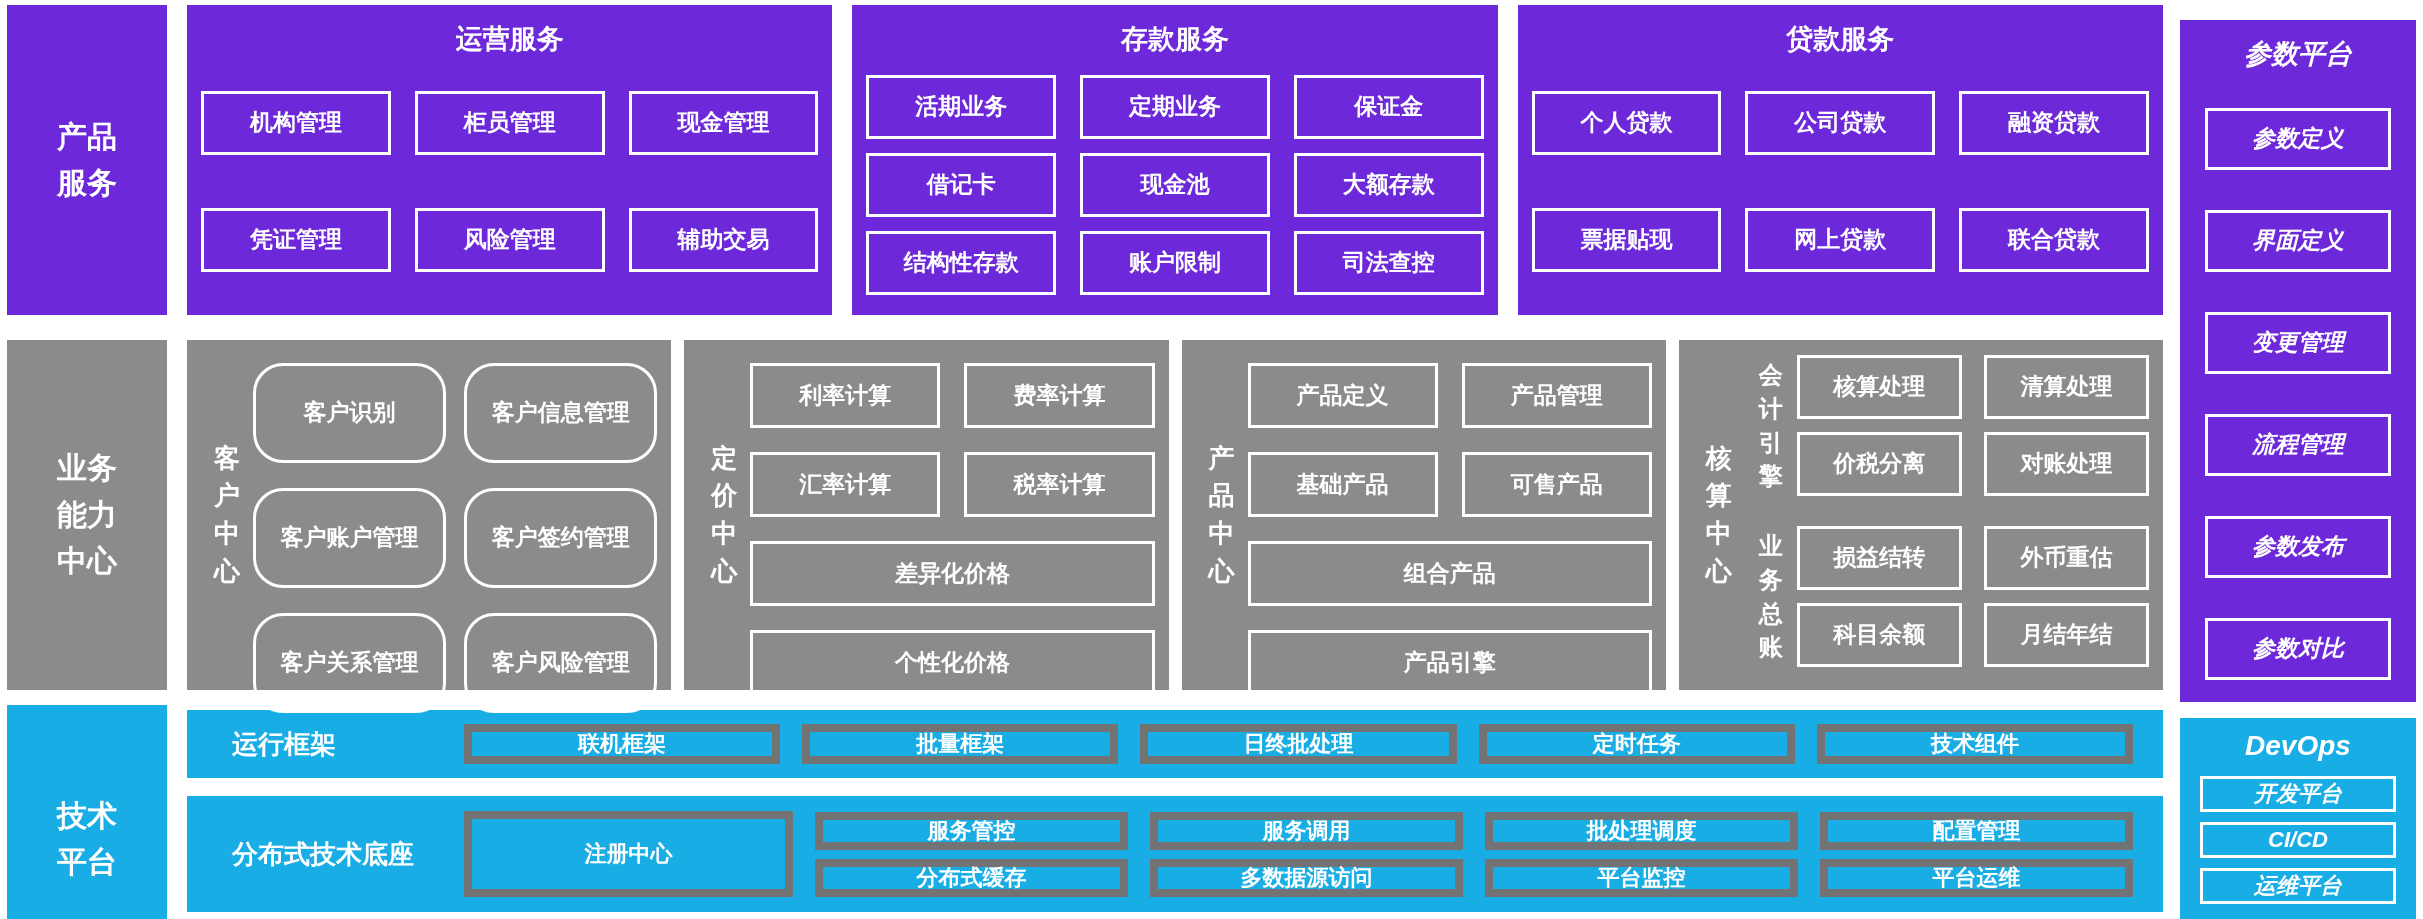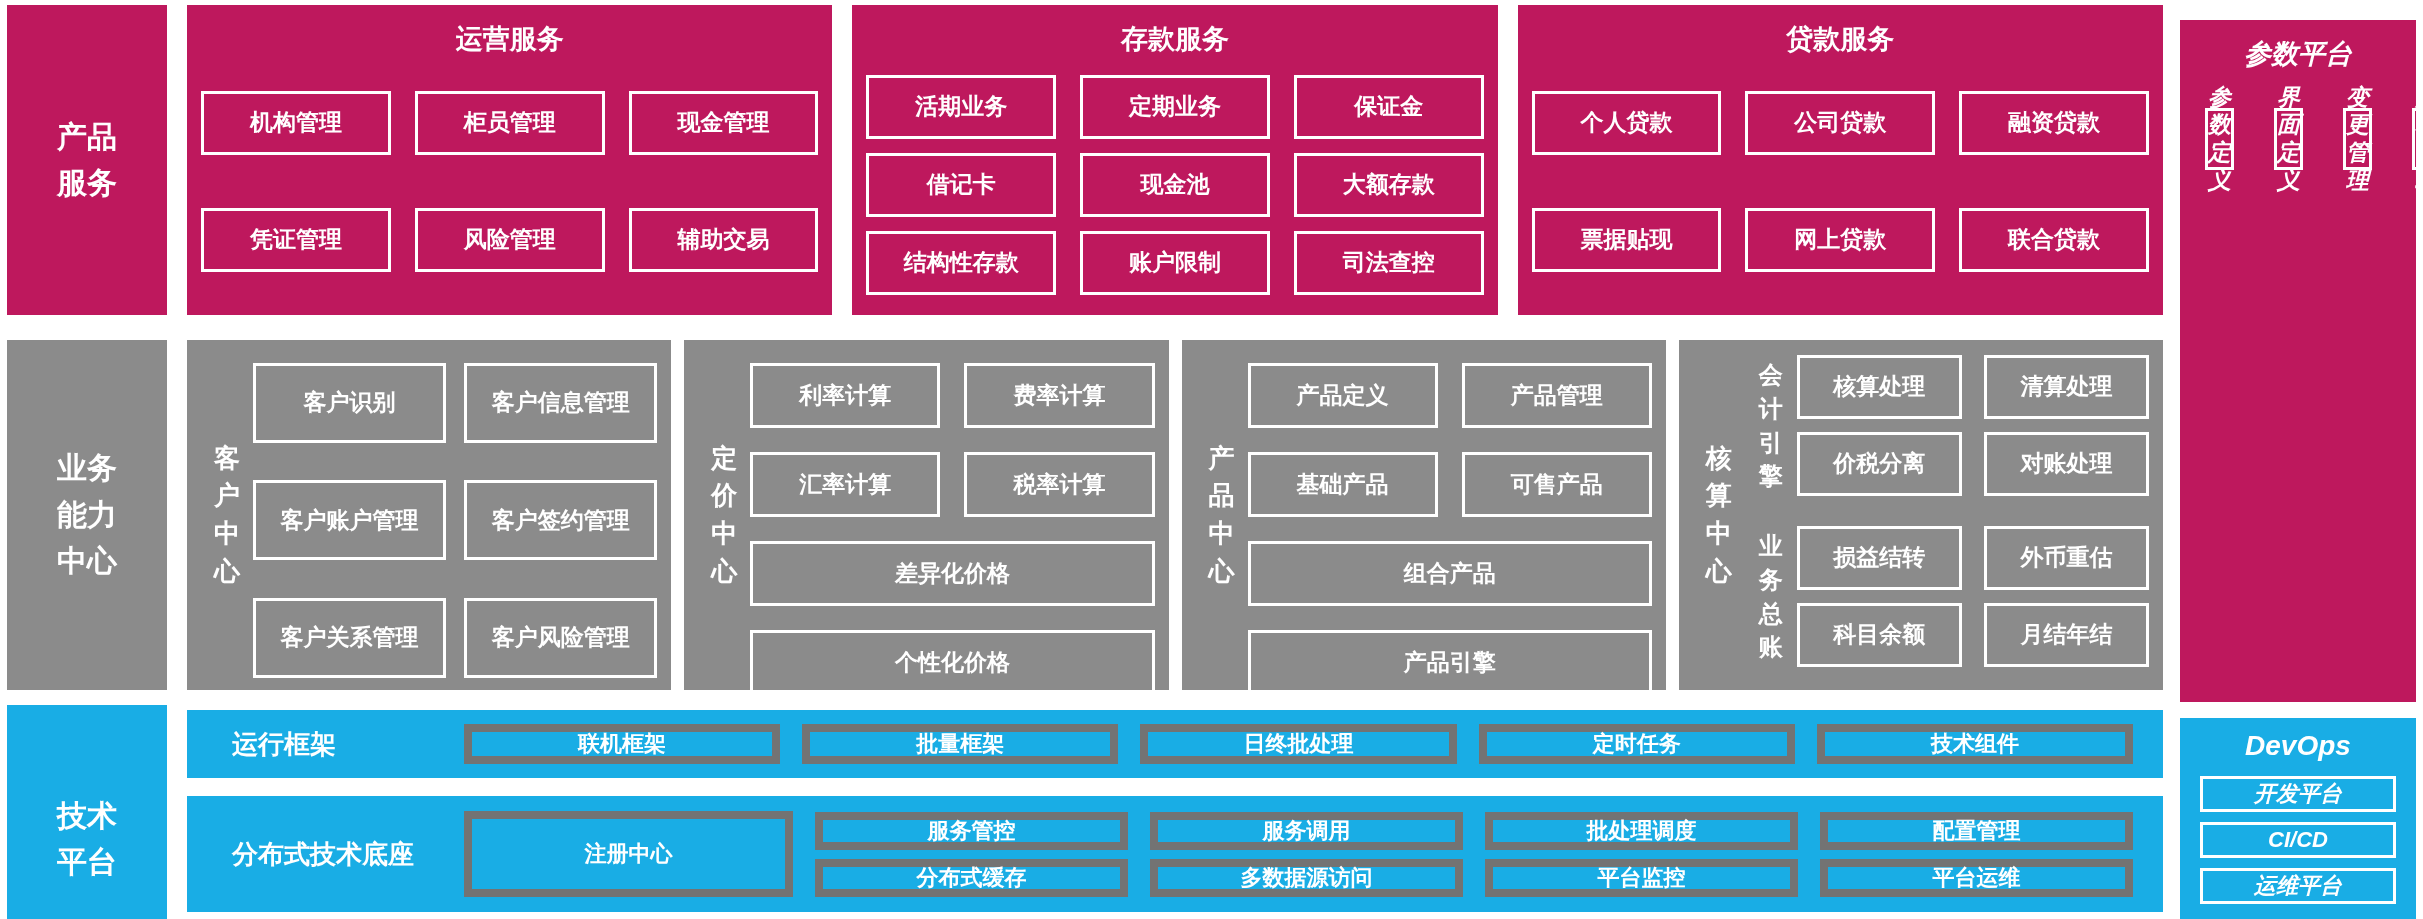--- a/index.html
+++ b/index.html
@@ -2,21 +2,21 @@
 <html><head>
 <meta charset="utf-8">
 <style>
   * { margin:0; padding:0; box-sizing:border-box; }
   html,body { background:#ffffff; }
   .canvas {
     position:relative; width:2423px; height:919px; background:#ffffff;
     font-family:"Liberation Sans", sans-serif; font-weight:bold; color:#ffffff;
     overflow:hidden;
   }
-  .teal { background:#be185d; }
+  .teal { background:#6d28d9; }
   .gray { background:#8B8B8B; }
   .blue { background:#19ADE5; }
 
   
   .left-col { position:absolute; left:7px; top:5px; width:160px; }
   .left-block { display:flex; align-items:center; justify-content:center; font-size:30px; }
   .lb1 { height:310px; margin-bottom:25px; }
   .lb2 { height:350px; margin-bottom:15px; }
   .lb3 { height:268px; }
   .wrap2 { width:2.15em; text-align:center; word-break:break-all; line-height:1.55; }
@@ -35,21 +35,21 @@
   .g32 .box { height:64px; }
   .g33 { grid-template-columns:repeat(3,1fr); column-gap:24px; row-gap:14px; margin-top:18px; }
   .g33 .box { height:64px; }
 
   .r2 { display:flex; gap:13px; height:350px; margin-bottom:20px; }
   .sec2 { flex:1; display:flex; padding:0 14px; }
   .vlabel { width:52px; display:flex; align-items:center; justify-content:center; flex:none; }
   .vtext { display:block; width:1.15em; font-size:26px; line-height:1.45; word-break:break-all; text-align:center; }
   .content { flex:1; }
   .gc { grid-template-columns:1fr 1fr; column-gap:18px; row-gap:25px; margin-top:23px; }
-  .gc .box { height:80px; }
+  .gc .box { height:100px;border-radius:30px; }
   .gp { grid-template-columns:1fr 1fr; column-gap:27px; row-gap:13px; margin-top:23px;gap:24px; }
   .gp .box { height:65px; }
   .box.wide { grid-column:1 / 3;text-align:center; }
 
   .acct-groups { flex:1; display:flex; flex-direction:column; gap:30px; margin-top:15px; }
   .acct-group { display:flex; }
   .sublabel { width:52px; display:flex; align-items:center; justify-content:center; flex:none; }
   .subvtext { display:block; width:1.15em; font-size:24px; line-height:1.4; word-break:break-all; text-align:center; }
   .ga { flex:1; display:grid; grid-template-columns:1fr 1fr; column-gap:22px; row-gap:13px; }
   .ga .box { height:64px; }
@@ -64,21 +64,21 @@
     font-size:22px; text-align:left;
   }
   .bar1 .bbox { flex:1; height:40px; }
   .bbox.tall { flex:1; height:86px; }
   .bcol { flex:1; display:flex; flex-direction:column; gap:9px; }
   .bcol .bbox { height:38px; }
 
   
   .right-col { position:absolute; left:2180px; top:20px; width:236px;font-style:italic; }
   .param { height:682px; margin-bottom:16px; }
-  .pstack { display:flex; flex-direction:row; gap:40px; margin:36px 25px 0; }
+  .pstack { display:flex; flex-direction:column; gap:40px; margin:36px 25px 0; }
   .pstack .box { height:62px; }
   .devops { height:212px; }
   .devops .sec-title { font-size:28px; padding-top:12px; }
   .dstack { display:flex; flex-direction:column; gap:10px; margin:14px 20px 0; }
   .dstack .box { height:36px; font-size:22px; }
 </style>
 </head>
 <body>
 
 <div class="canvas">

